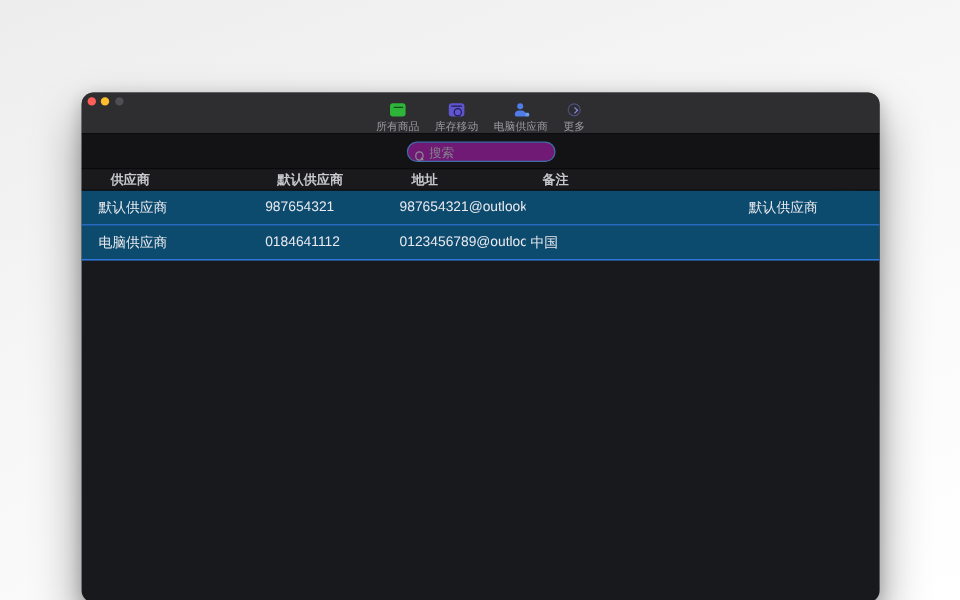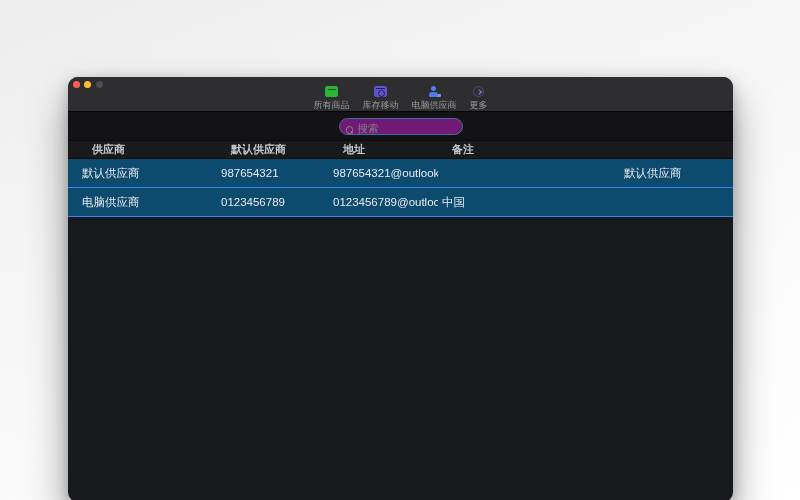--- a/index.html
+++ b/index.html
@@ -133,20 +133,20 @@
   <div class="table-body">
     <div class="trow">
       <span class="td">默认供应商</span>
       <span class="td">987654321</span>
       <span class="td">987654321@outlook.com</span>
       <span class="td"></span>
       <span class="td">默认供应商</span>
     </div>
     <div class="trow">
       <span class="td">电脑供应商</span>
-      <span class="td">0123456789</span>
+      <span class="td">0184641112</span>
       <span class="td">0123456789@outlook.com</span>
       <span class="td">中国</span>
       <span class="td"></span>
     </div>
   </div>
 
 </div>
 
 </body></html>

